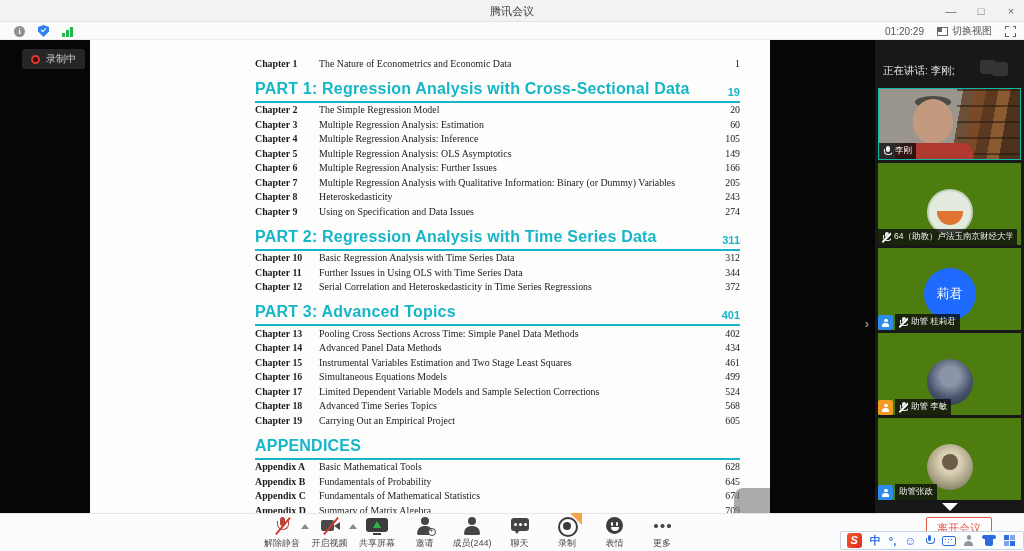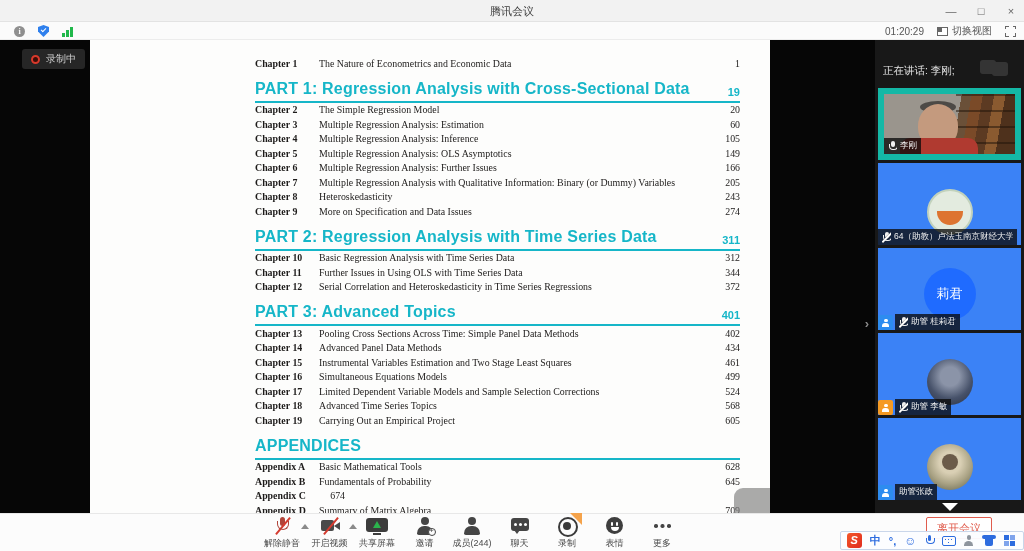--- a/index.html
+++ b/index.html
@@ -66,22 +66,22 @@
   .doc-overlay-btn { position:absolute; left:644px; top:448px; width:48px; height:34px;
                      background:rgba(130,130,130,.68); border-radius:9px; cursor:pointer; }
 
   
   .sidebar { position:absolute; left:875px; top:0; width:149px; height:473px; background:#181818; }
   .speaking { position:absolute; left:8px; top:24px; font-size:10.5px; color:#e3e3e3; white-space:nowrap; }
   .watermark { position:absolute; right:8px; top:20px; width:36px; height:16px; opacity:.12; }
   .watermark i { position:absolute; width:16px; height:14px; background:#fff; border-radius:3px; }
   .watermark i:nth-child(2){ left:12px; top:2px; }
   .tiles { position:absolute; left:3px; top:48px; width:143px; }
-  .tile { position:relative; width:143px; background:#3b82f6; margin-bottom:3px; overflow:hidden; }
-  .tile.video { height:72px; border:6px solid #14b8a6; background:#6e685f; }
+  .tile { position:relative; width:143px; background:#4d7c0f; margin-bottom:3px; overflow:hidden; }
+  .tile.video { height:72px; border:1px solid #14b8a6; background:#6e685f; }
   .tile.plain { height:82px; }
   .tile .namebar { position:absolute; left:0; bottom:0; display:flex; align-items:center; gap:3px;
                    background:rgba(12,12,12,.78); padding:2px 4px; max-width:139px; }
   .tile .namebar span { font-size:8.5px; color:#f0f0f0; white-space:nowrap; overflow:hidden; }
   .role-badge { position:absolute; left:0; bottom:0; width:15px; height:15px; border-radius:2px;
                 display:flex; align-items:center; justify-content:center; }
   .role-badge.orange { background:#f59a23; } .role-badge.blue { background:#2d8cf0; }
   .person-mini { width:7px; height:8px; position:relative; }
   .person-mini::before { content:""; position:absolute; left:2px; top:0; width:3.5px; height:3.5px;
                          border-radius:50%; background:#fff; }
@@ -297,21 +297,21 @@
               <span class="ct">Multiple Regression Analysis with Qualitative Information: Binary (or Dummy) Variables</span>
               <span class="cp">205</span>
             </div>
             <div class="toc-row">
               <span class="cl">Chapter 8</span>
               <span class="ct">Heteroskedasticity</span>
               <span class="cp">243</span>
             </div>
             <div class="toc-row">
               <span class="cl">Chapter 9</span>
-              <span class="ct">More on Specification and Data Issues</span>
+              <span class="ct">Using on Specification and Data Issues</span>
               <span class="cp">274</span>
             </div>
             <div class="toc-head">
               <span class="hl">PART 2: Regression Analysis with Time Series Data</span>
               <span class="hp">311</span>
             </div>
             <div class="toc-row">
               <span class="cl">Chapter 10</span>
               <span class="ct">Basic Regression Analysis with Time Series Data</span>
               <span class="cp">312</span>
@@ -374,20 +374,21 @@
               <span class="ct">Basic Mathematical Tools</span>
               <span class="cp">628</span>
             </div>
             <div class="toc-row">
               <span class="cl">Appendix B</span>
               <span class="ct">Fundamentals of Probability</span>
               <span class="cp">645</span>
             </div>
             <div class="toc-row">
               <span class="cl">Appendix C</span>
+              <span class="ct">Fundamentals of Mathematical Statistics</span>
               <span class="cp">674</span>
             </div>
             <div class="toc-row">
               <span class="cl">Appendix D</span>
               <span class="ct">Summary of Matrix Algebra</span>
               <span class="cp">709</span>
             </div>
             <div class="toc-row">
               <span class="cl">Appendix E</span>
               <span class="ct">The Linear Regression Model in Matrix Form</span>

